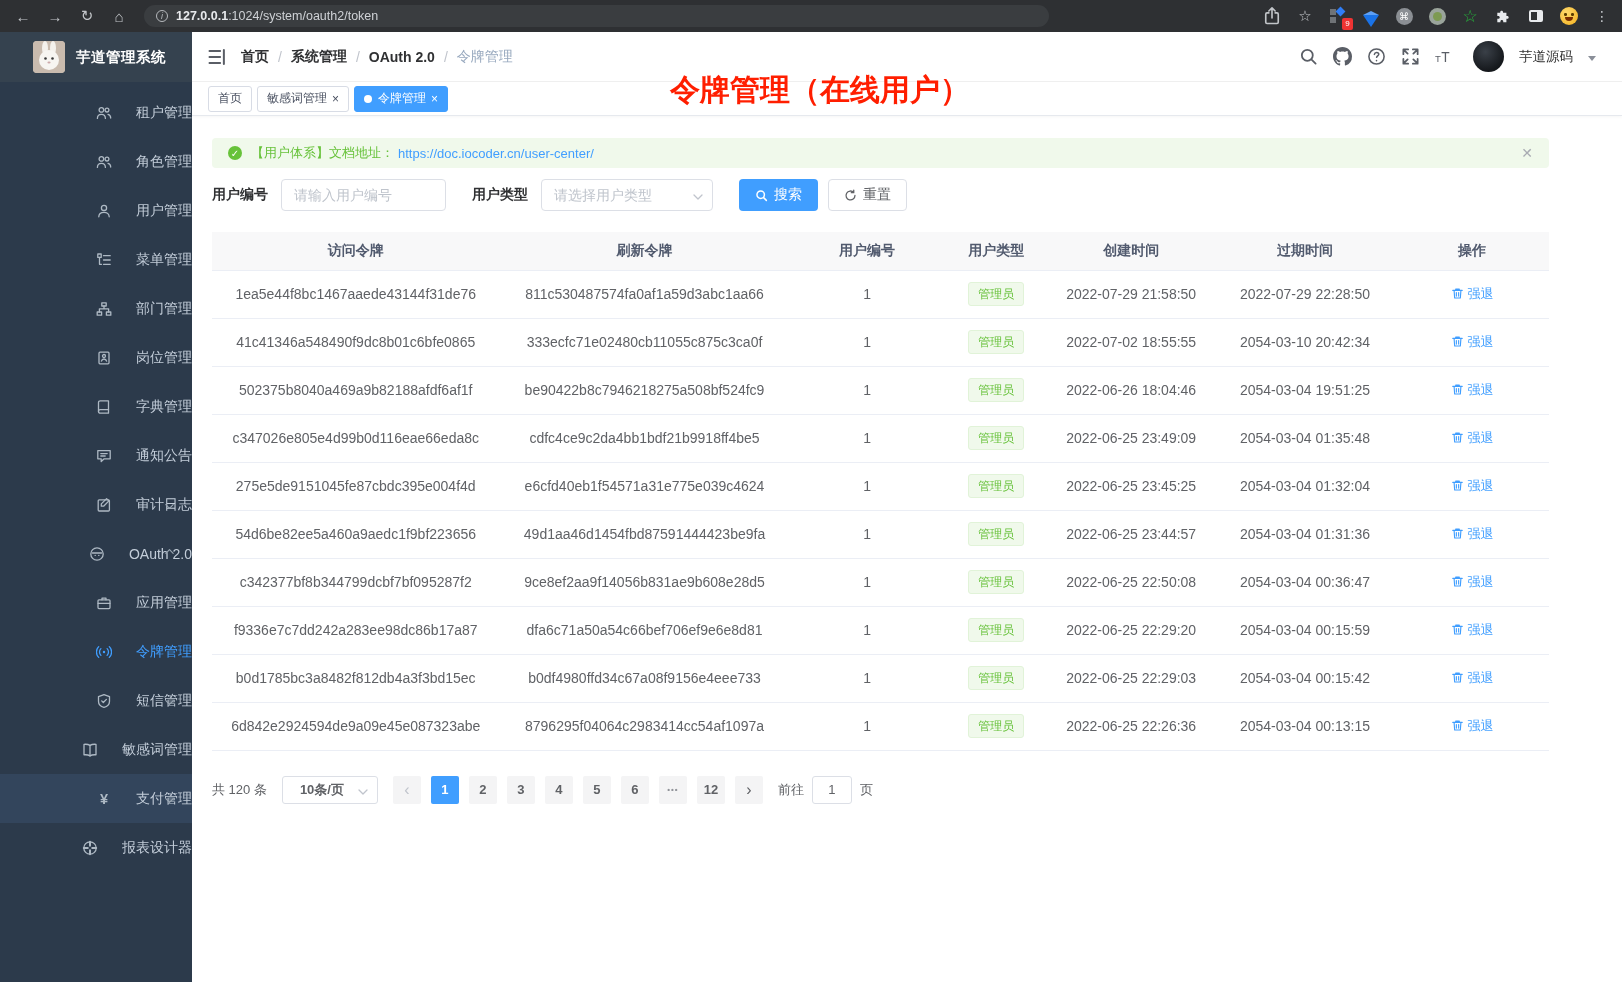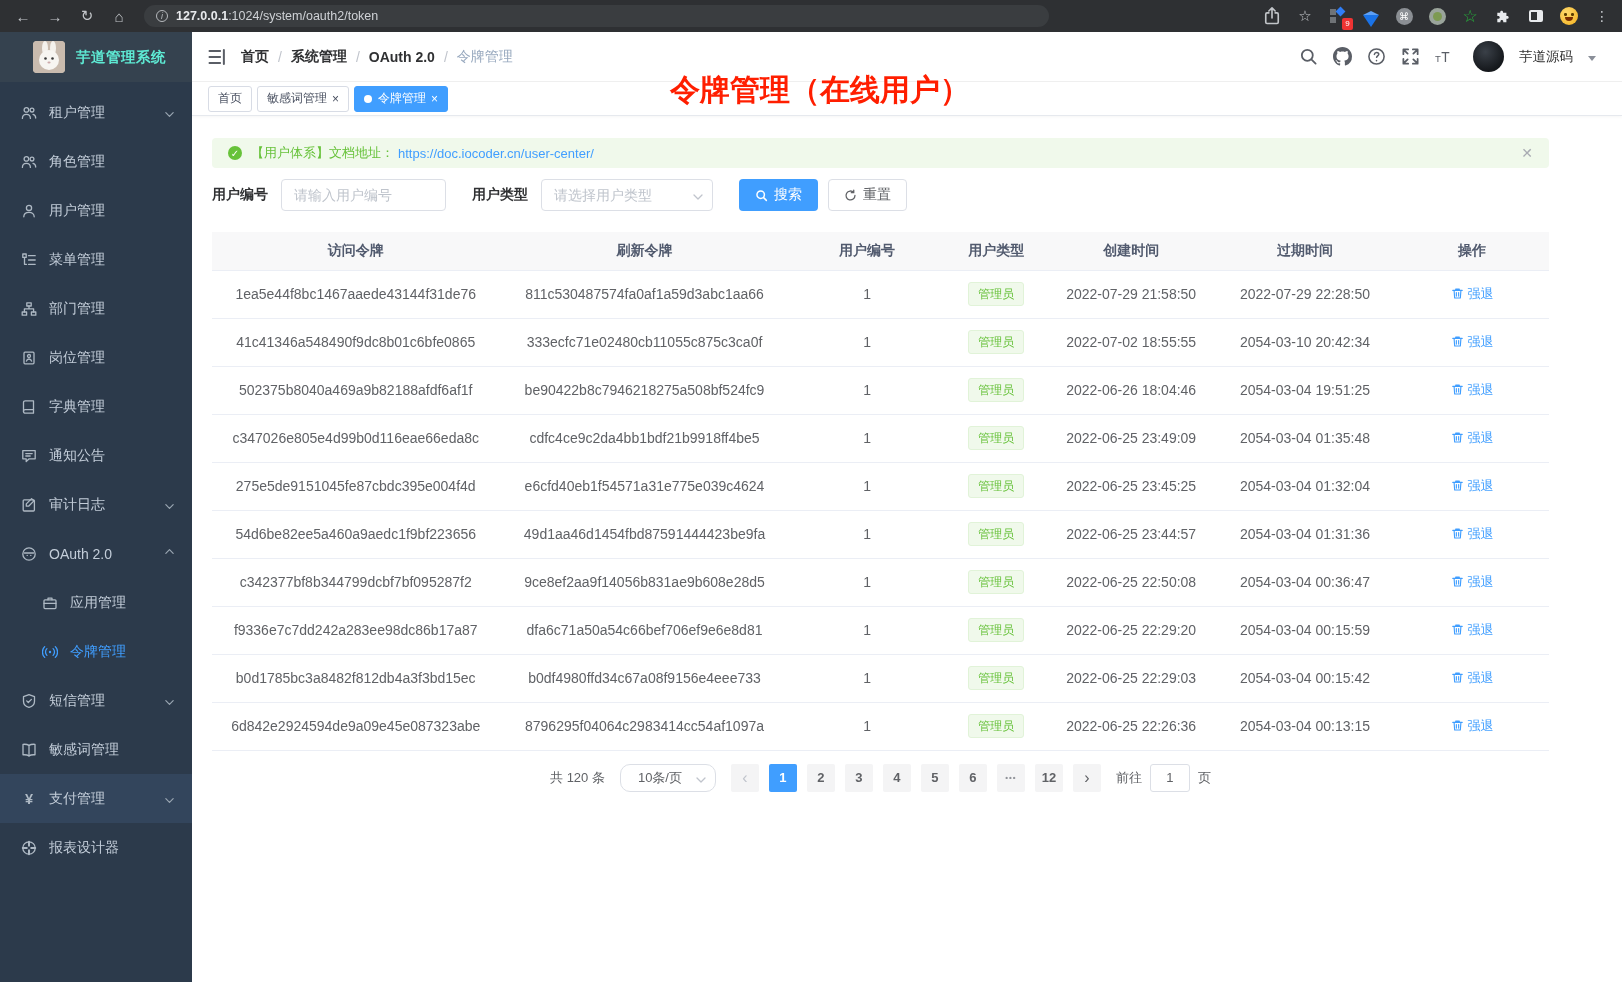--- a/index.html
+++ b/index.html
@@ -38,24 +38,24 @@
   .emoji:after{content:"";position:absolute;left:5px;top:10px;width:8px;height:4px;border-radius:0 0 8px 8px;background:#7a2d00;}
   .dots { color:#c2c5c9; font-size:14px; letter-spacing:0; }
 
   
   .app { position:absolute; top:32px; left:0; right:0; bottom:0; display:flex; }
 
   
   .sidebar { width:192px; background:#2c3a4b; flex:0 0 auto; display:flex; flex-direction:column; }
   .logo-bar { height:50px; background:#35424f; display:flex; align-items:center; padding-left:33px; gap:11px; }
   .logo-img { width:32px; height:32px; border-radius:4px; background:#cbbfb4; overflow:hidden; flex:0 0 auto;}
-  .app-title { color:#5eead4; font-size:14.5px; font-weight:700; letter-spacing:.5px; }
+  .app-title { color:#ffffff; font-size:14.5px; font-weight:700; letter-spacing:.5px; }
   .menu { flex:1; padding-top:6px; }
-  .m-item { height:49px; display:flex; align-items:center; padding-left:21px; gap:12px; color:#c3cdd9;
-            font-size:14px; cursor:pointer; position:relative; }
+  .m-item { height:49px; display:flex; align-items:center; padding-left:21px; gap:24px; color:#c3cdd9;
+            font-size:14px; cursor:pointer; position:relative;justify-content:flex-end; }
   .m-item .ic { width:16px; height:16px; color:#aeb9c4; flex:0 0 auto; }
   .m-item.sub { padding-left:42px; }
   .m-item.active, .m-item.active .ic { color:#409eff; }
   .m-item.hl { background:#33455c; }
   .arrow { position:absolute; right:17px; width:11px; height:11px; color:#9aa6b2; }
   .arrow.up { transform:rotate(180deg); }
   svg.lin { fill:none; stroke:currentColor; stroke-width:1.3; stroke-linecap:round; stroke-linejoin:round; width:100%; height:100%;}
 
   
   .main { flex:1; display:flex; flex-direction:column; background:#fff; position:relative; min-width:0;}
@@ -111,25 +111,25 @@
   table.grid { width:100%; margin-top:21px; border-collapse:collapse; table-layout:fixed; }
   .grid th { height:38px; background:#f8f8f9; color:#515a6e; font-size:14px; font-weight:600;
              border-bottom:1px solid #ebeef5; text-align:center; }
   .grid td { height:48px; color:#606266; font-size:14px; text-align:center; border-bottom:1px solid #ebeef5;
              white-space:nowrap; overflow:hidden; }
   .tag-ok { display:inline-block; background:#f0f9eb; border:1px solid #e1f3d8; color:#67c23a;
             font-size:12px; line-height:1; padding:5px 9px; border-radius:3px; }
   .op-link { color:#409eff; font-size:13px; display:inline-flex; align-items:center; gap:4px; cursor:pointer; text-decoration:none;}
   .op-link .bic { width:13px; height:13px; }
 
-  .pager { margin-top:13px; display:flex; align-items:center; justify-content:center; gap:15px; }
+  .pager { margin-top:25px; display:flex; align-items:center; justify-content:flex-start; gap:15px; }
   .pg-total { font-size:13px; color:#606266; }
   .pg-size { position:relative; width:96px; }
-  .pg-size .box { width:100%; height:28px; border:1px solid #dcdfe6; border-radius:10px; font-size:13px;
-                  color:#606266; display:flex; align-items:center; justify-content:center; padding-right:16px;}
+  .pg-size .box { width:100%; height:28px; border:1px solid #dcdfe6; border-radius:3px; font-size:13px;
+                  color:#606266; display:flex; align-items:center; justify-content:center; padding-right:16px;font-weight:bold;}
   .pg-size .sel-arr { top:8px; }
   .pg-nums { display:flex; align-items:center; gap:10px; }
   .pg-btn { min-width:28px; height:28px; background:#f4f4f5; border-radius:2px; display:flex; align-items:center;
             justify-content:center; font-size:13px; color:#606266; font-weight:600; cursor:pointer; padding:0 4px;}
   .pg-btn.arrow-btn { color:#c0c4cc; font-size:16px; font-weight:400;}
   .pg-btn.arrow-btn.next { color:#606266; }
   .pg-btn.on { background:#409eff; color:#fff; }
   .pg-btn.ell { background:#f4f4f5; letter-spacing:1px; }
   .pg-goto { display:flex; align-items:center; gap:8px; font-size:13px; color:#606266; }
   .pg-goto input { width:40px; height:28px; border:1px solid #dcdfe6; border-radius:3px; text-align:center;

